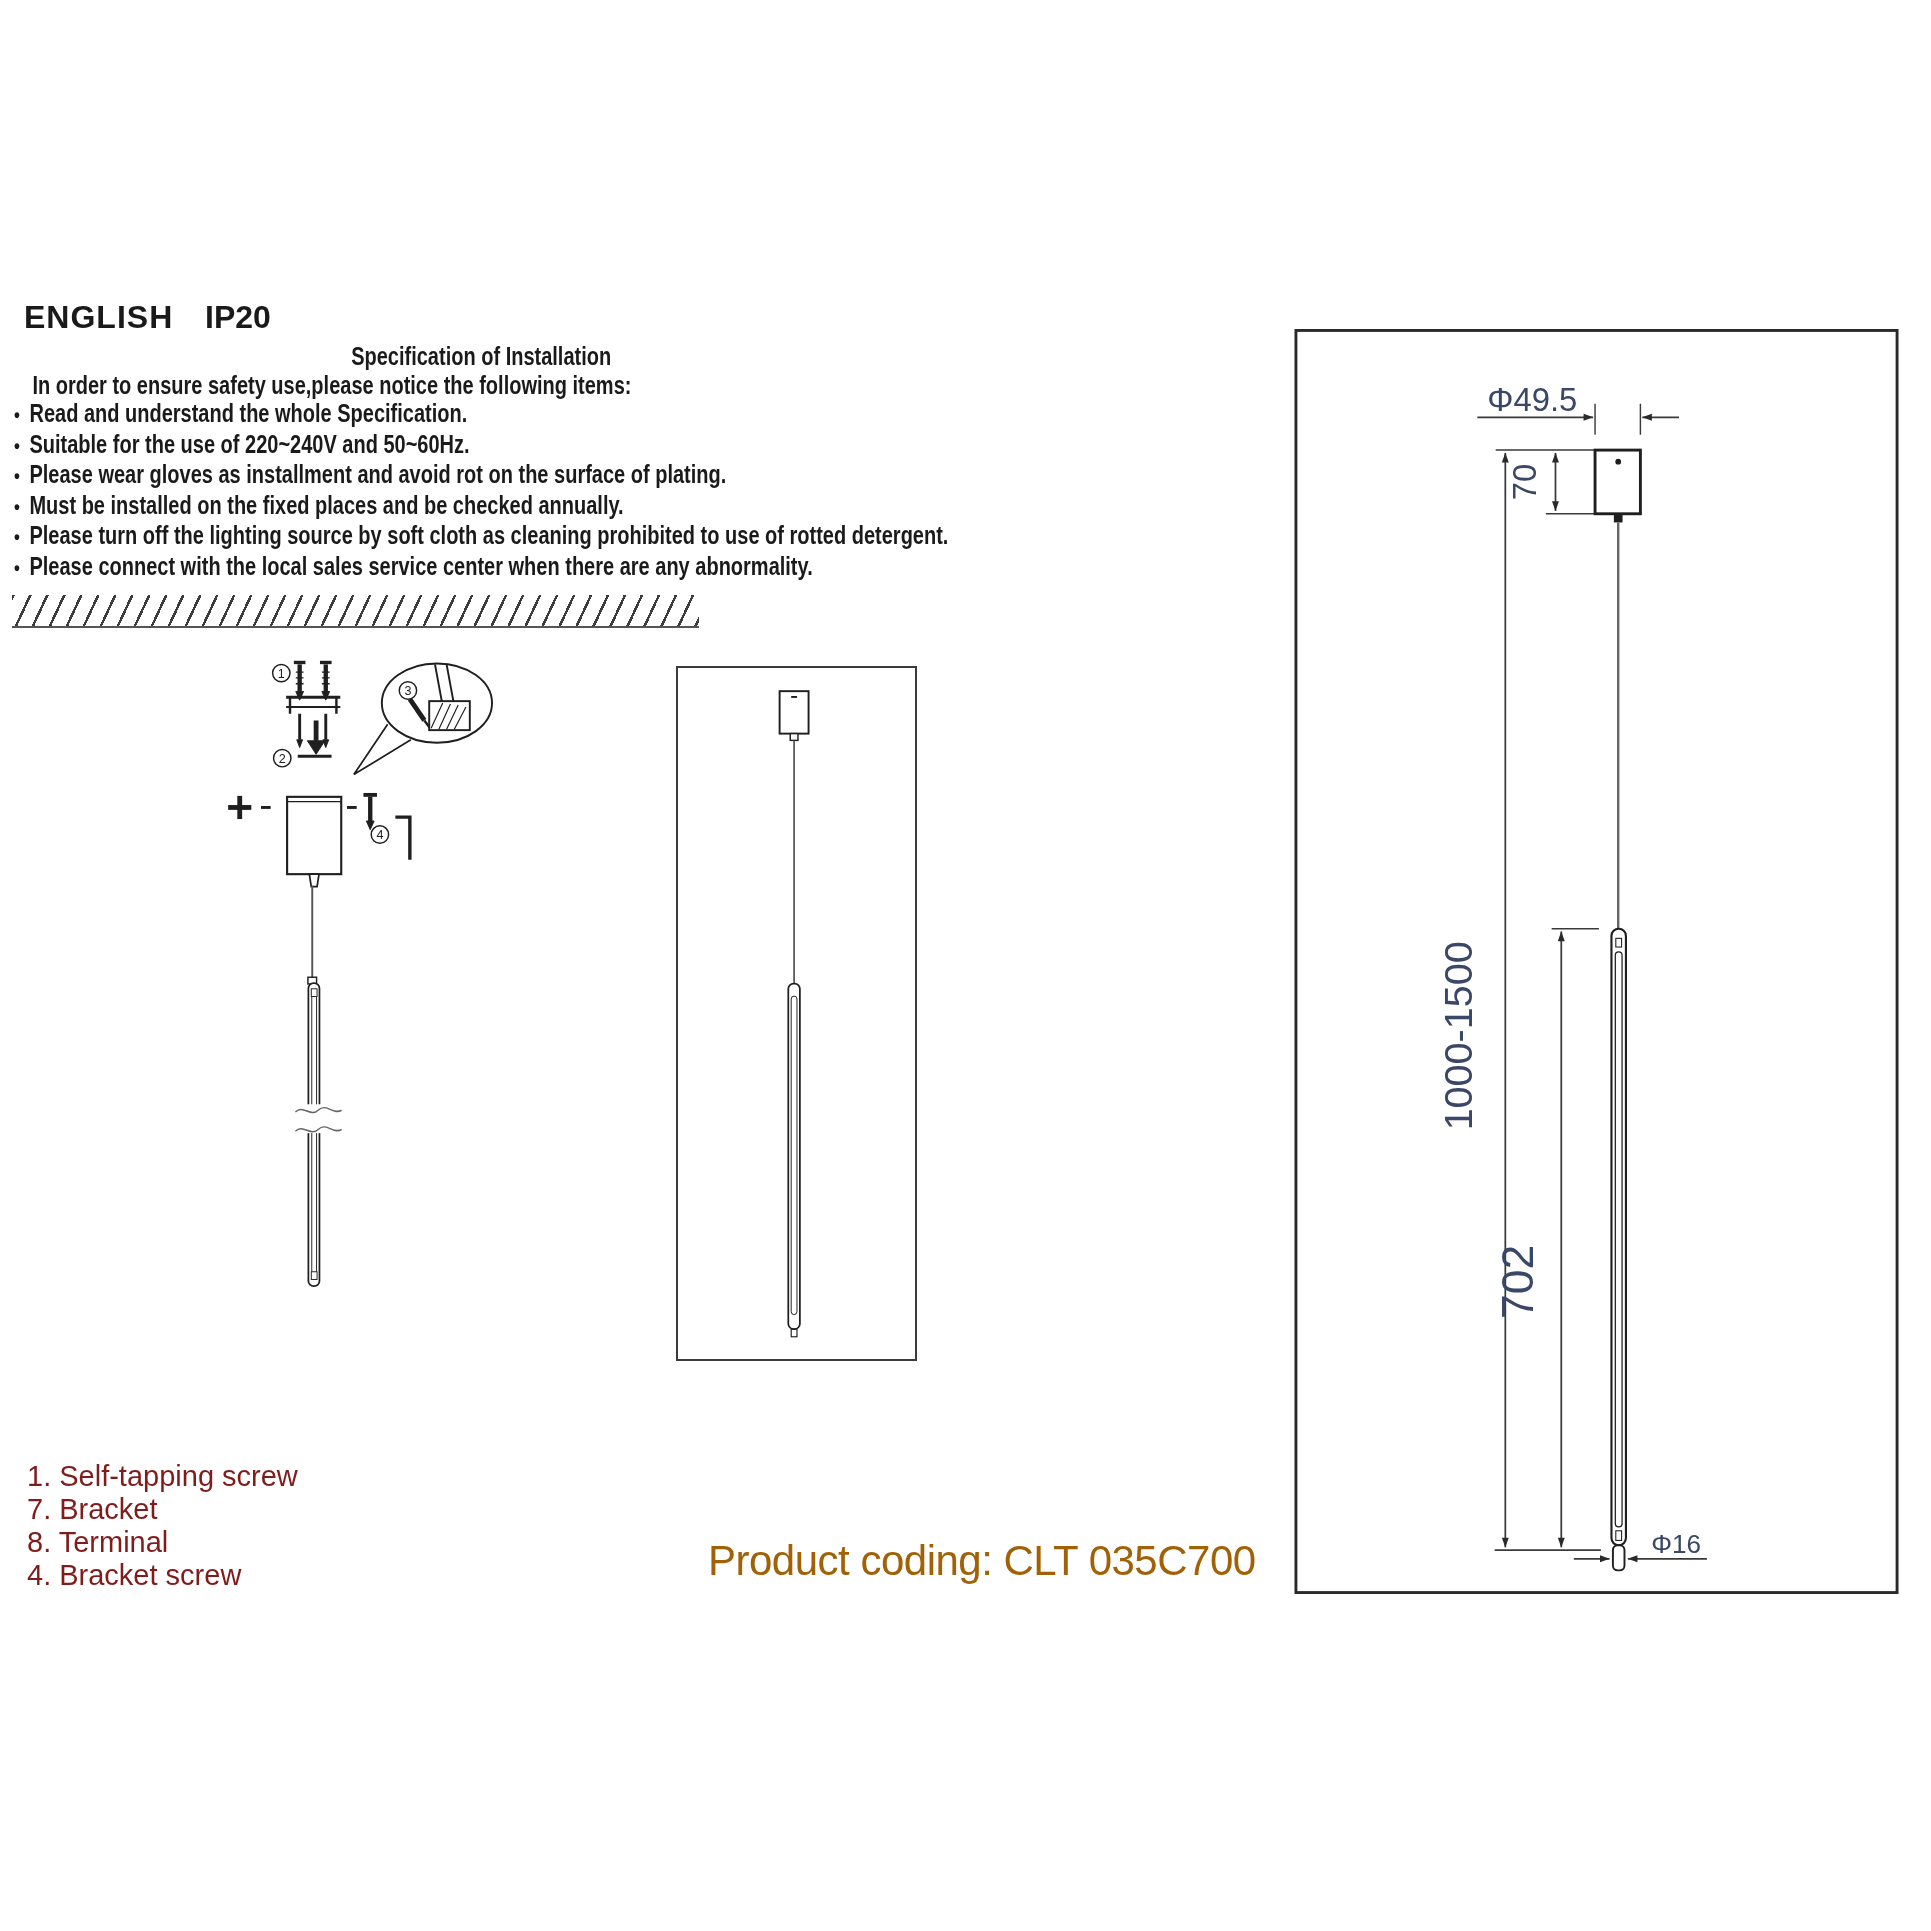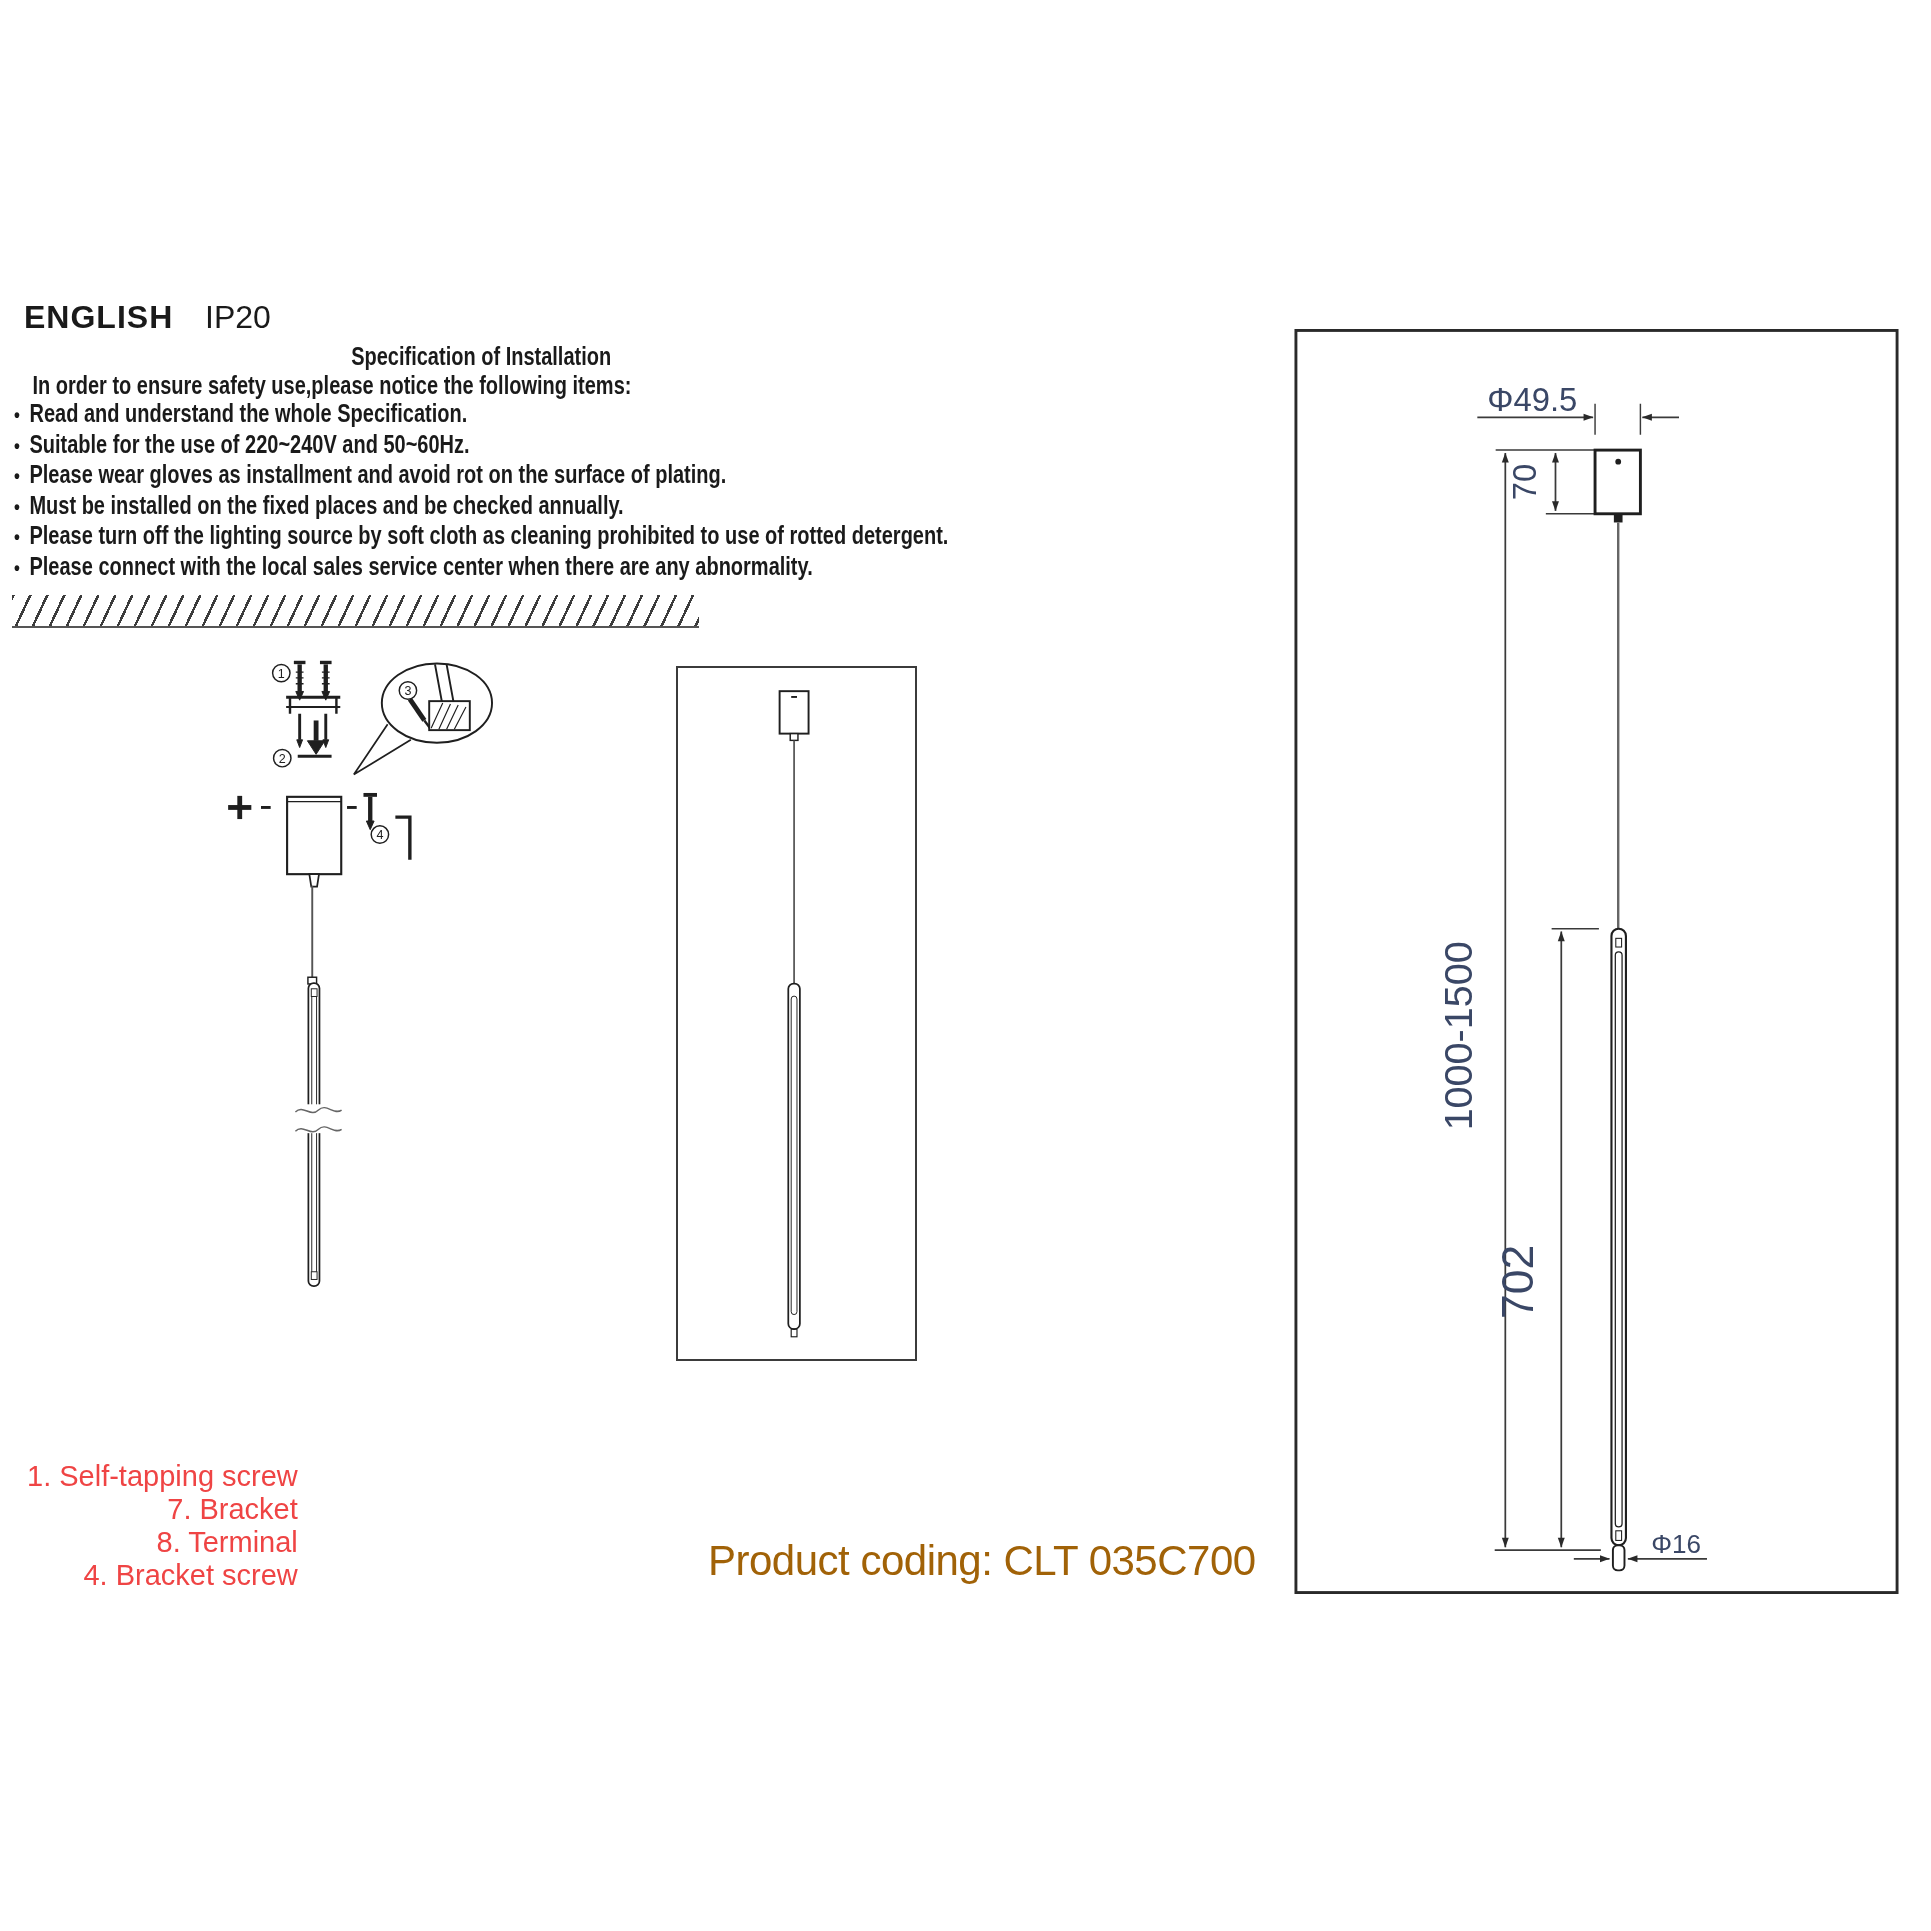--- a/index.html
+++ b/index.html
@@ -1,35 +1,35 @@
 <!DOCTYPE html>
 <html><head>
 <meta charset="utf-8">
 <style>
   html,body{margin:0;padding:0;background:#fff;}
   #page{position:relative;width:1931px;height:1931px;background:#fff;overflow:hidden;
         font-family:"Liberation Sans", sans-serif;color:#1a1a1a;}
   .abs{position:absolute;}
   
   #hdr-lang{left:24px;top:299px;font-size:32px;font-weight:bold;letter-spacing:1px;}
-  #hdr-ip{left:205px;top:299px;font-size:32px;font-weight:normal;}
+  #hdr-ip{left:205px;top:299px;font-size:32px;font-weight:bold;}
   
   #spec{left:13.5px;top:342px;width:1274px;transform:scaleX(0.80);transform-origin:0 0;
         font-weight:bold;font-size:25px;line-height:28.5px;white-space:nowrap;}
   #spec .title{width:1168px;text-align:center;}
   #spec .intro{padding-left:23px;}
   #spec .blt{display:inline-block;width:19.3px;font-size:21px;}
   
   #hatch{left:11.6px;top:595px;width:687px;height:31px;
          background:repeating-linear-gradient(115deg,#3c3c3c 0 2.5px,transparent 2.5px 15.4px);
          border-bottom:2.3px solid #555;}
   
   #midbox{left:676px;top:666px;width:241px;height:695px;border:2.4px solid #3b3b3b;box-sizing:border-box;}
   
-  #parts{left:27px;top:1460px;font-size:29px;line-height:33px;color:#ef4444;text-align:right;}
+  #parts{left:27px;top:1460px;font-size:29px;line-height:33px;color:#7f1d1d;}
   
   #pcode{left:708px;top:1537px;font-size:42px;letter-spacing:-0.5px;color:#a16207;}
   svg text{font-family:"Liberation Sans", sans-serif;}
   .dimtxt{fill:#3a4766;}
   .callout{font-size:13px;fill:#222;}
 </style>
 </head>
 <body>
 
 <div id="page">

